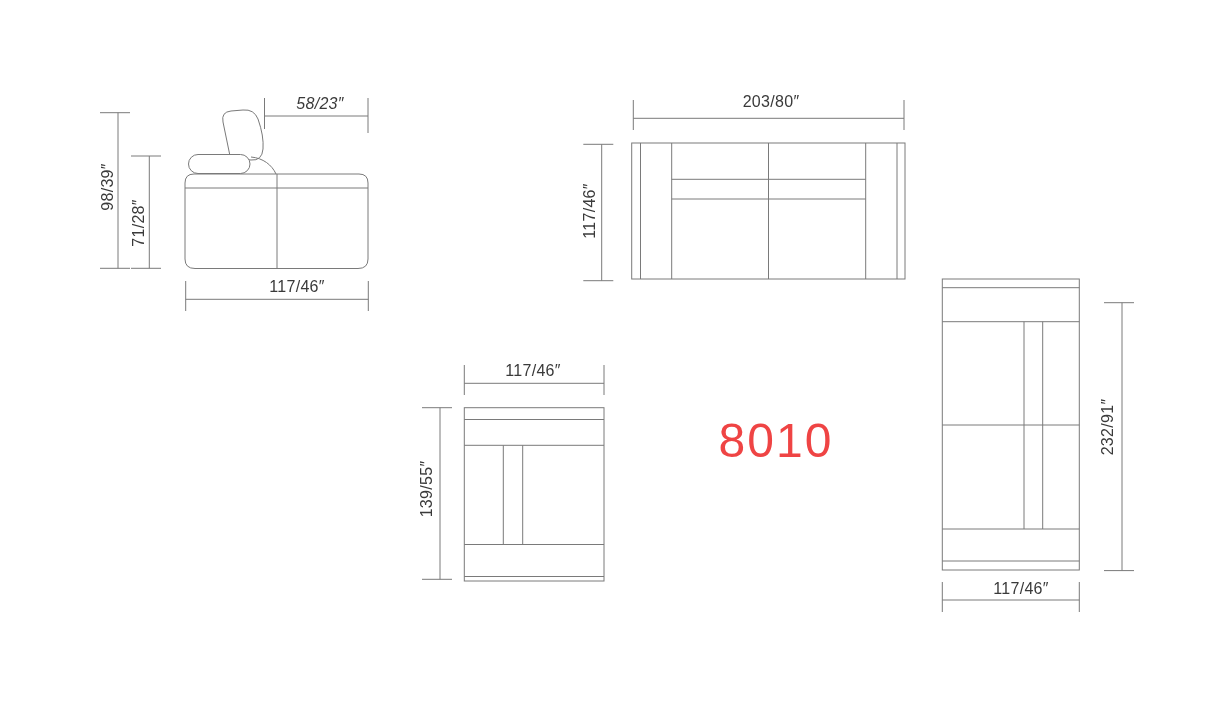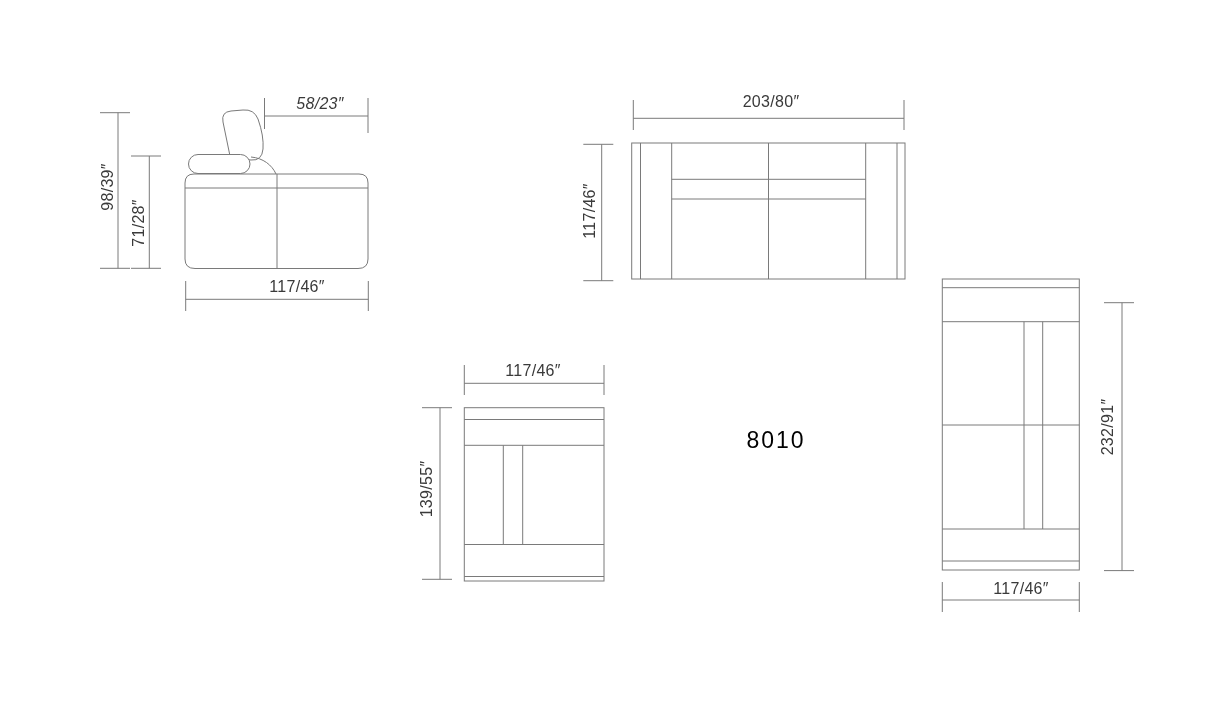--- a/index.html
+++ b/index.html
@@ -17,22 +17,22 @@
     color:#3a3a3a;
     white-space:nowrap;
     letter-spacing:0.3px;
     transform:translate(-50%,-50%);
   }
   .dim-label.rot{
     transform:translate(-50%,-50%) rotate(-90deg);
   }
   .model-label{
     position:absolute;
-    font-size:23px;
-    color:#000000;
+    font-size:48px;
+    color:#ef4444;
     letter-spacing:2px;
     white-space:nowrap;
     transform:translate(-50%,-50%);
   }
 </style>
 </head>
 <body>
 
 <div id="stage">
 

